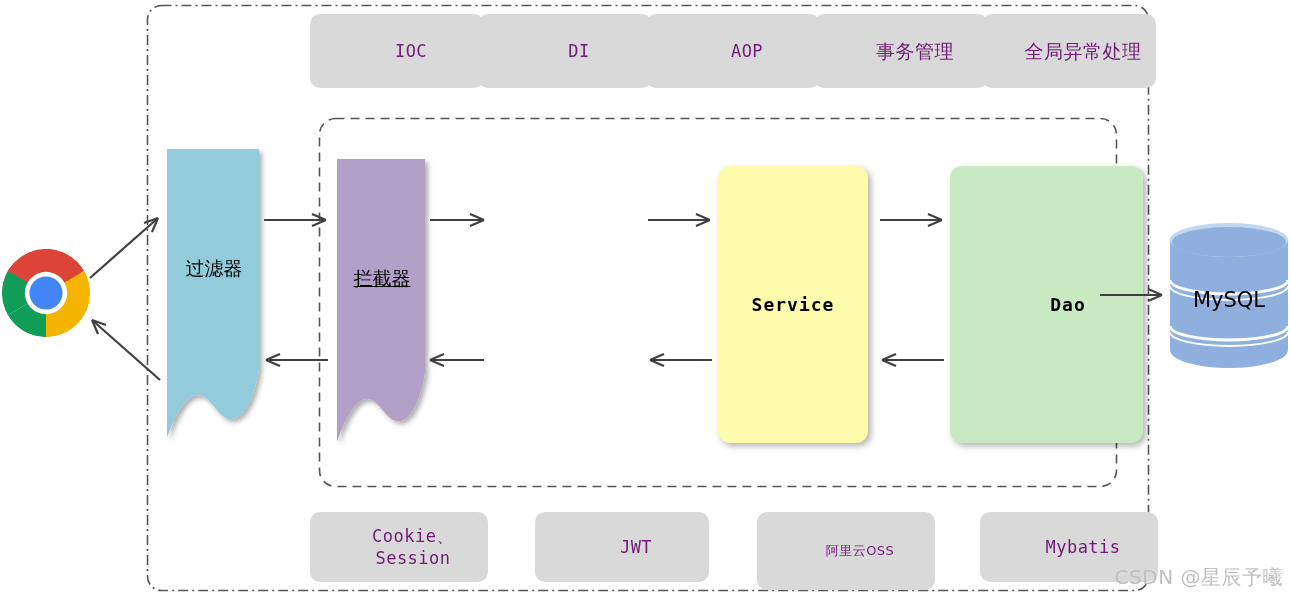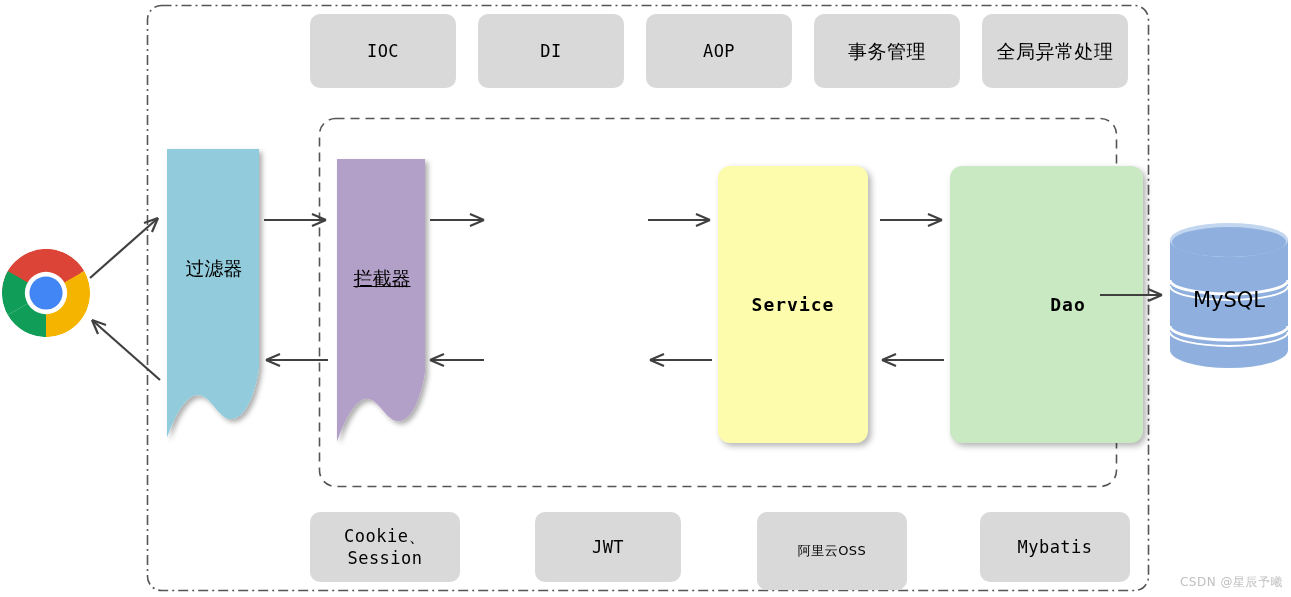--- a/index.html
+++ b/index.html
@@ -43,26 +43,27 @@
 
   
   .tag-box {
     position: absolute;
     background: #d9d9d9;
     border-radius: 10px;
     display: flex;
     align-items: center;
     justify-content: center;
     text-align: center;
-    color: #000000;
+    color: #701a75;
     font-family: "DejaVu Sans Mono", "Liberation Mono", monospace;
     font-size: 17px;
     line-height: 22px;
     white-space: pre-line;
     letter-spacing: 0.5px;
+    padding-left: 28px;
   }
 
   
   .layer-box {
     position: absolute;
     border-radius: 12px;
     display: flex;
     align-items: center;
     justify-content: center;
     color: #000000;
@@ -125,21 +126,21 @@
     pointer-events: none;
   }
 
   
   #watermark {
     position: absolute;
     right: 8px;
     bottom: 6px;
     color: #bfbfbf;
     font-family: "DejaVu Sans", "Liberation Sans", sans-serif;
-    font-size: 12px;
+    font-size: 20px;
     letter-spacing: 0.5px;
     user-select: none;
   }
 </style>
 </head>
 <body>
 
 <div id="canvas">
 
   <div id="outer-frame">

